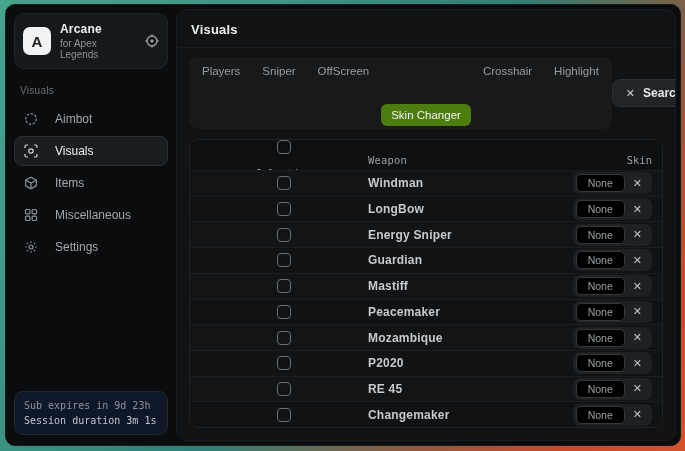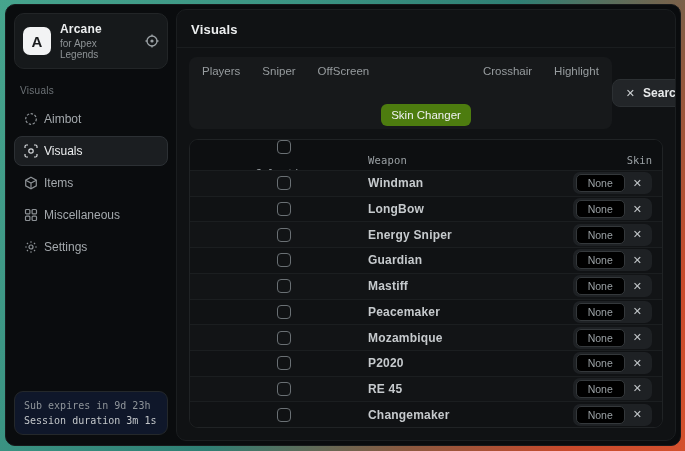--- a/index.html
+++ b/index.html
@@ -25,21 +25,21 @@
     color:#1a1c1e; font-weight:bold; font-size:15px;
     display:flex; align-items:center; justify-content:center;
   }
   .logo-text { flex:1; min-width:0; }
   .logo-title { font-size:12px; font-weight:bold; color:#eceeef; letter-spacing:.2px; }
   .logo-sub { font-size:10px; color:#8e9396; margin-top:2px; }
   .logo-target { color:#9aa0a4; display:flex; }
   .cat-label { font-size:10px; color:#6c7276; margin:16px 6px 8px 6px; letter-spacing:.3px; }
   .nav { display:flex; flex-direction:column; gap:2px; }
   .nav-item {
-    display:flex; align-items:center; gap:6px; padding:7px 9px;
+    display:flex; align-items:center; gap:17px; padding:7px 9px;
     border:1px solid transparent; border-radius:8px;
     color:#a4a9ad; font-size:12px; cursor:default;
   }
   .nav-item .ic { display:flex; color:#8d9296; }
   .nav-item.active { background:#1b1e21; border-color:#2c3034; color:#eceeef; }
   .nav-item.active .ic { color:#d7dadd; }
   .status-card {
     margin-top:auto; border:1px solid #24282b; background:#0f172a;
     border-radius:9px; padding:8px 9px;
     font-family:"DejaVu Sans Mono", monospace;

